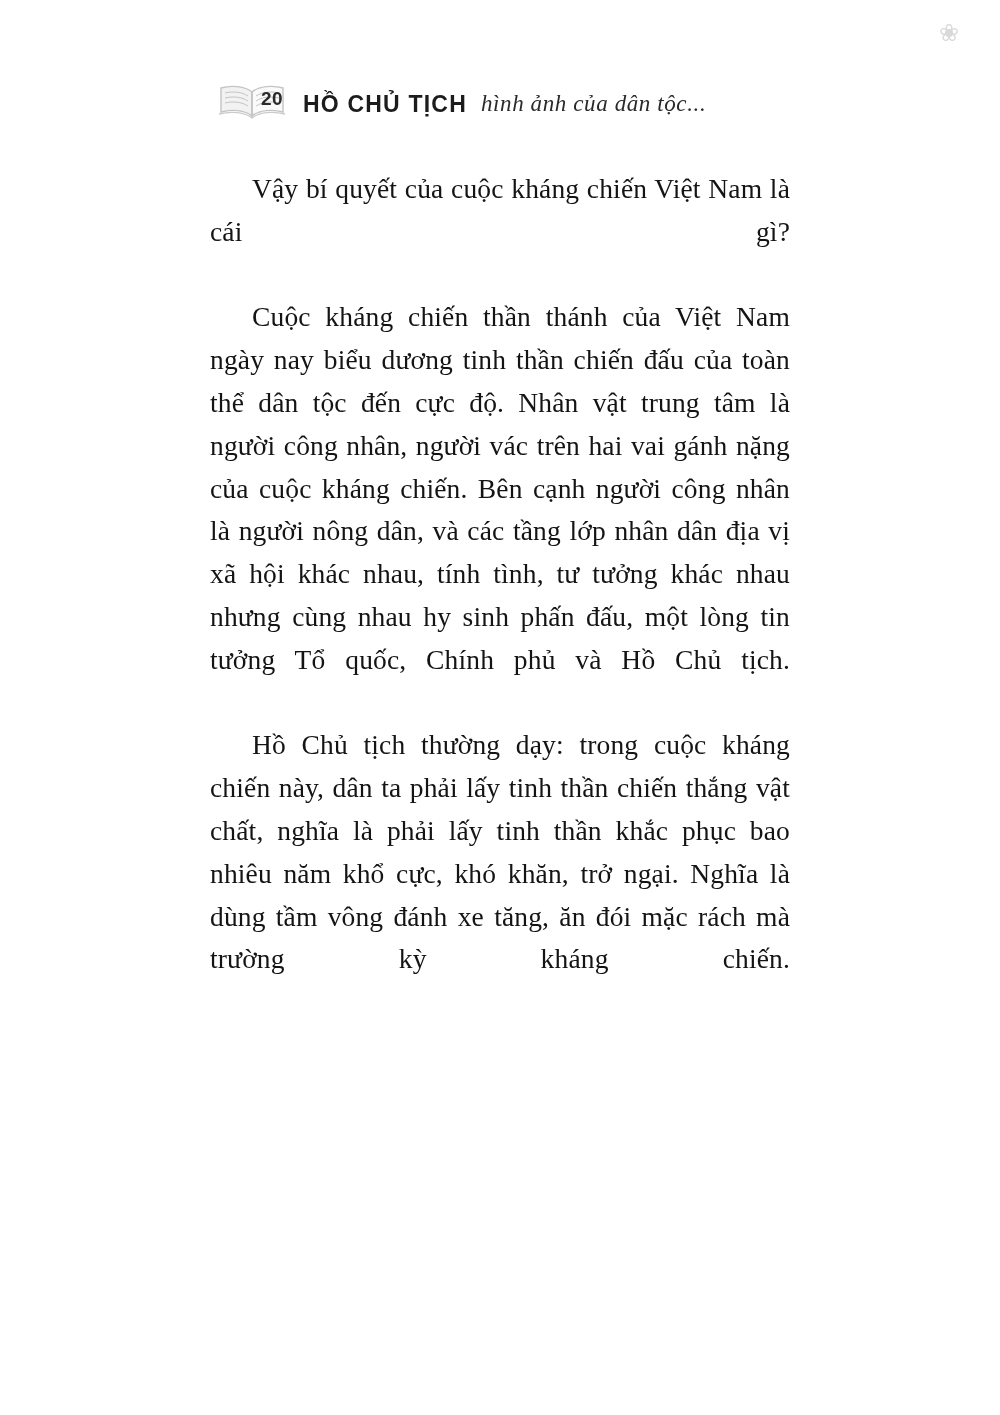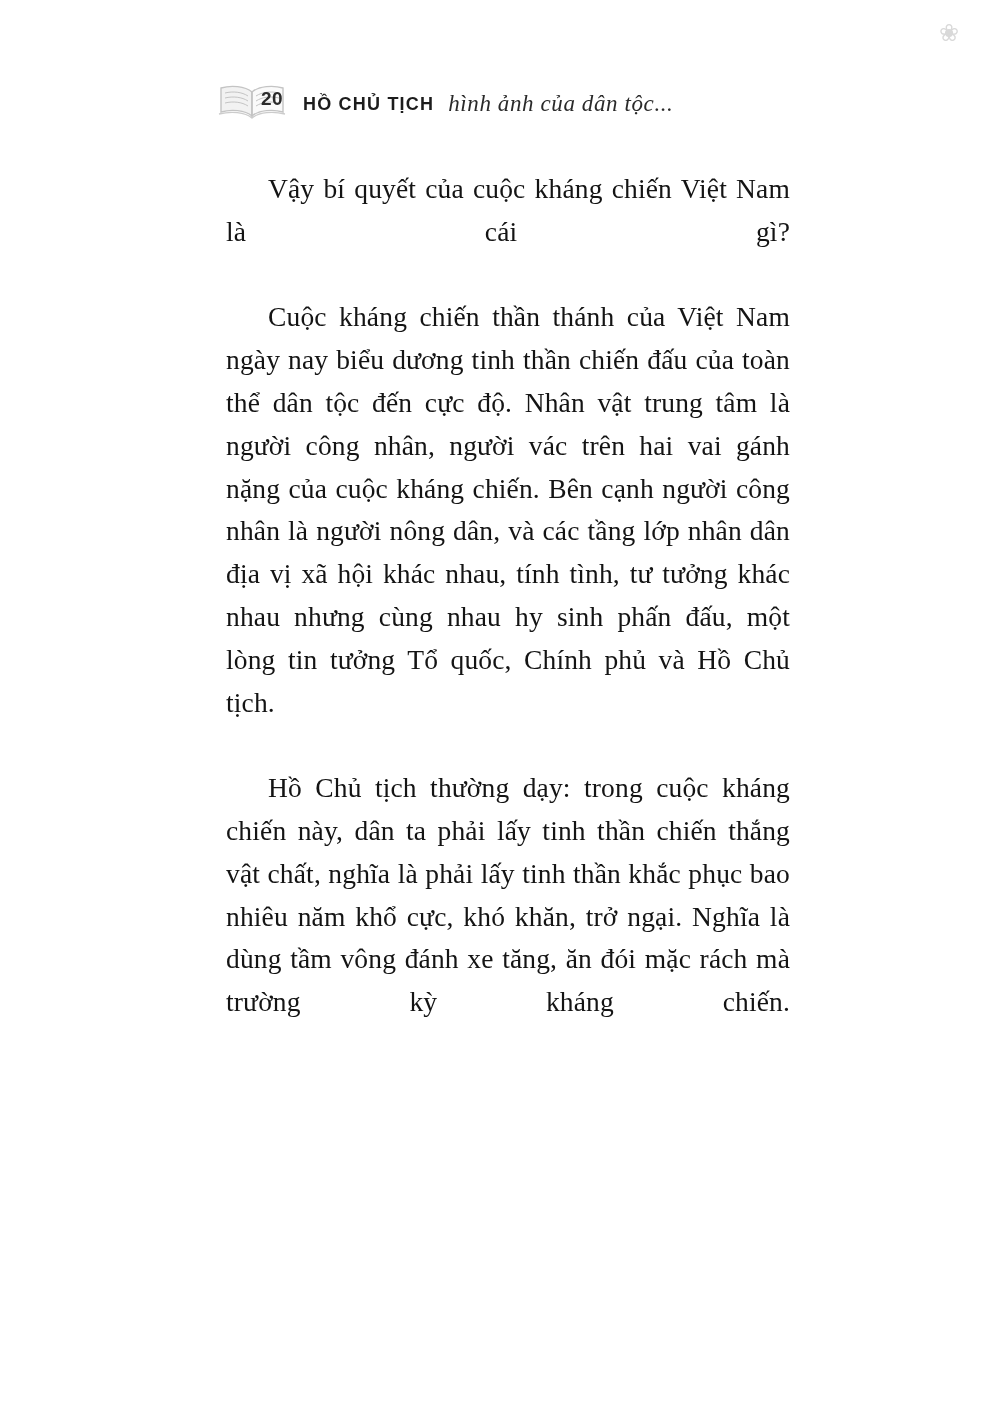--- a/index.html
+++ b/index.html
@@ -56,21 +56,21 @@
     top: 6px;
     font-family: "Liberation Sans", sans-serif;
     font-weight: bold;
     font-size: 19px;
     color: #2b2b2b;
     letter-spacing: 0.5px;
   }
   .head-title {
     font-family: "Liberation Sans", sans-serif;
     font-weight: bold;
-    font-size: 18px;
+    font-size: 23px;
     letter-spacing: 1.2px;
     color: #1c1c1c;
     white-space: nowrap;
   }
   .head-subtitle {
     font-family: "Liberation Serif", serif;
     font-style: italic;
     font-size: 23px;
     letter-spacing: 0.6px;
     color: #2a2a2a;
@@ -88,21 +88,20 @@
     margin: 0;
     font-size: 27.5px;
     line-height: 42.8px;
     text-align: justify;
     text-justify: inter-word;
     color: #141414;
     letter-spacing: 0.15px;
   }
   .text-column p.indent {
     text-indent: 42px;
-    margin-left: 16px;
   }
   
   .text-column p::after {
     content: "";
     display: inline-block;
     width: 100%;
   }
 </style>
 </head>
 <body>

